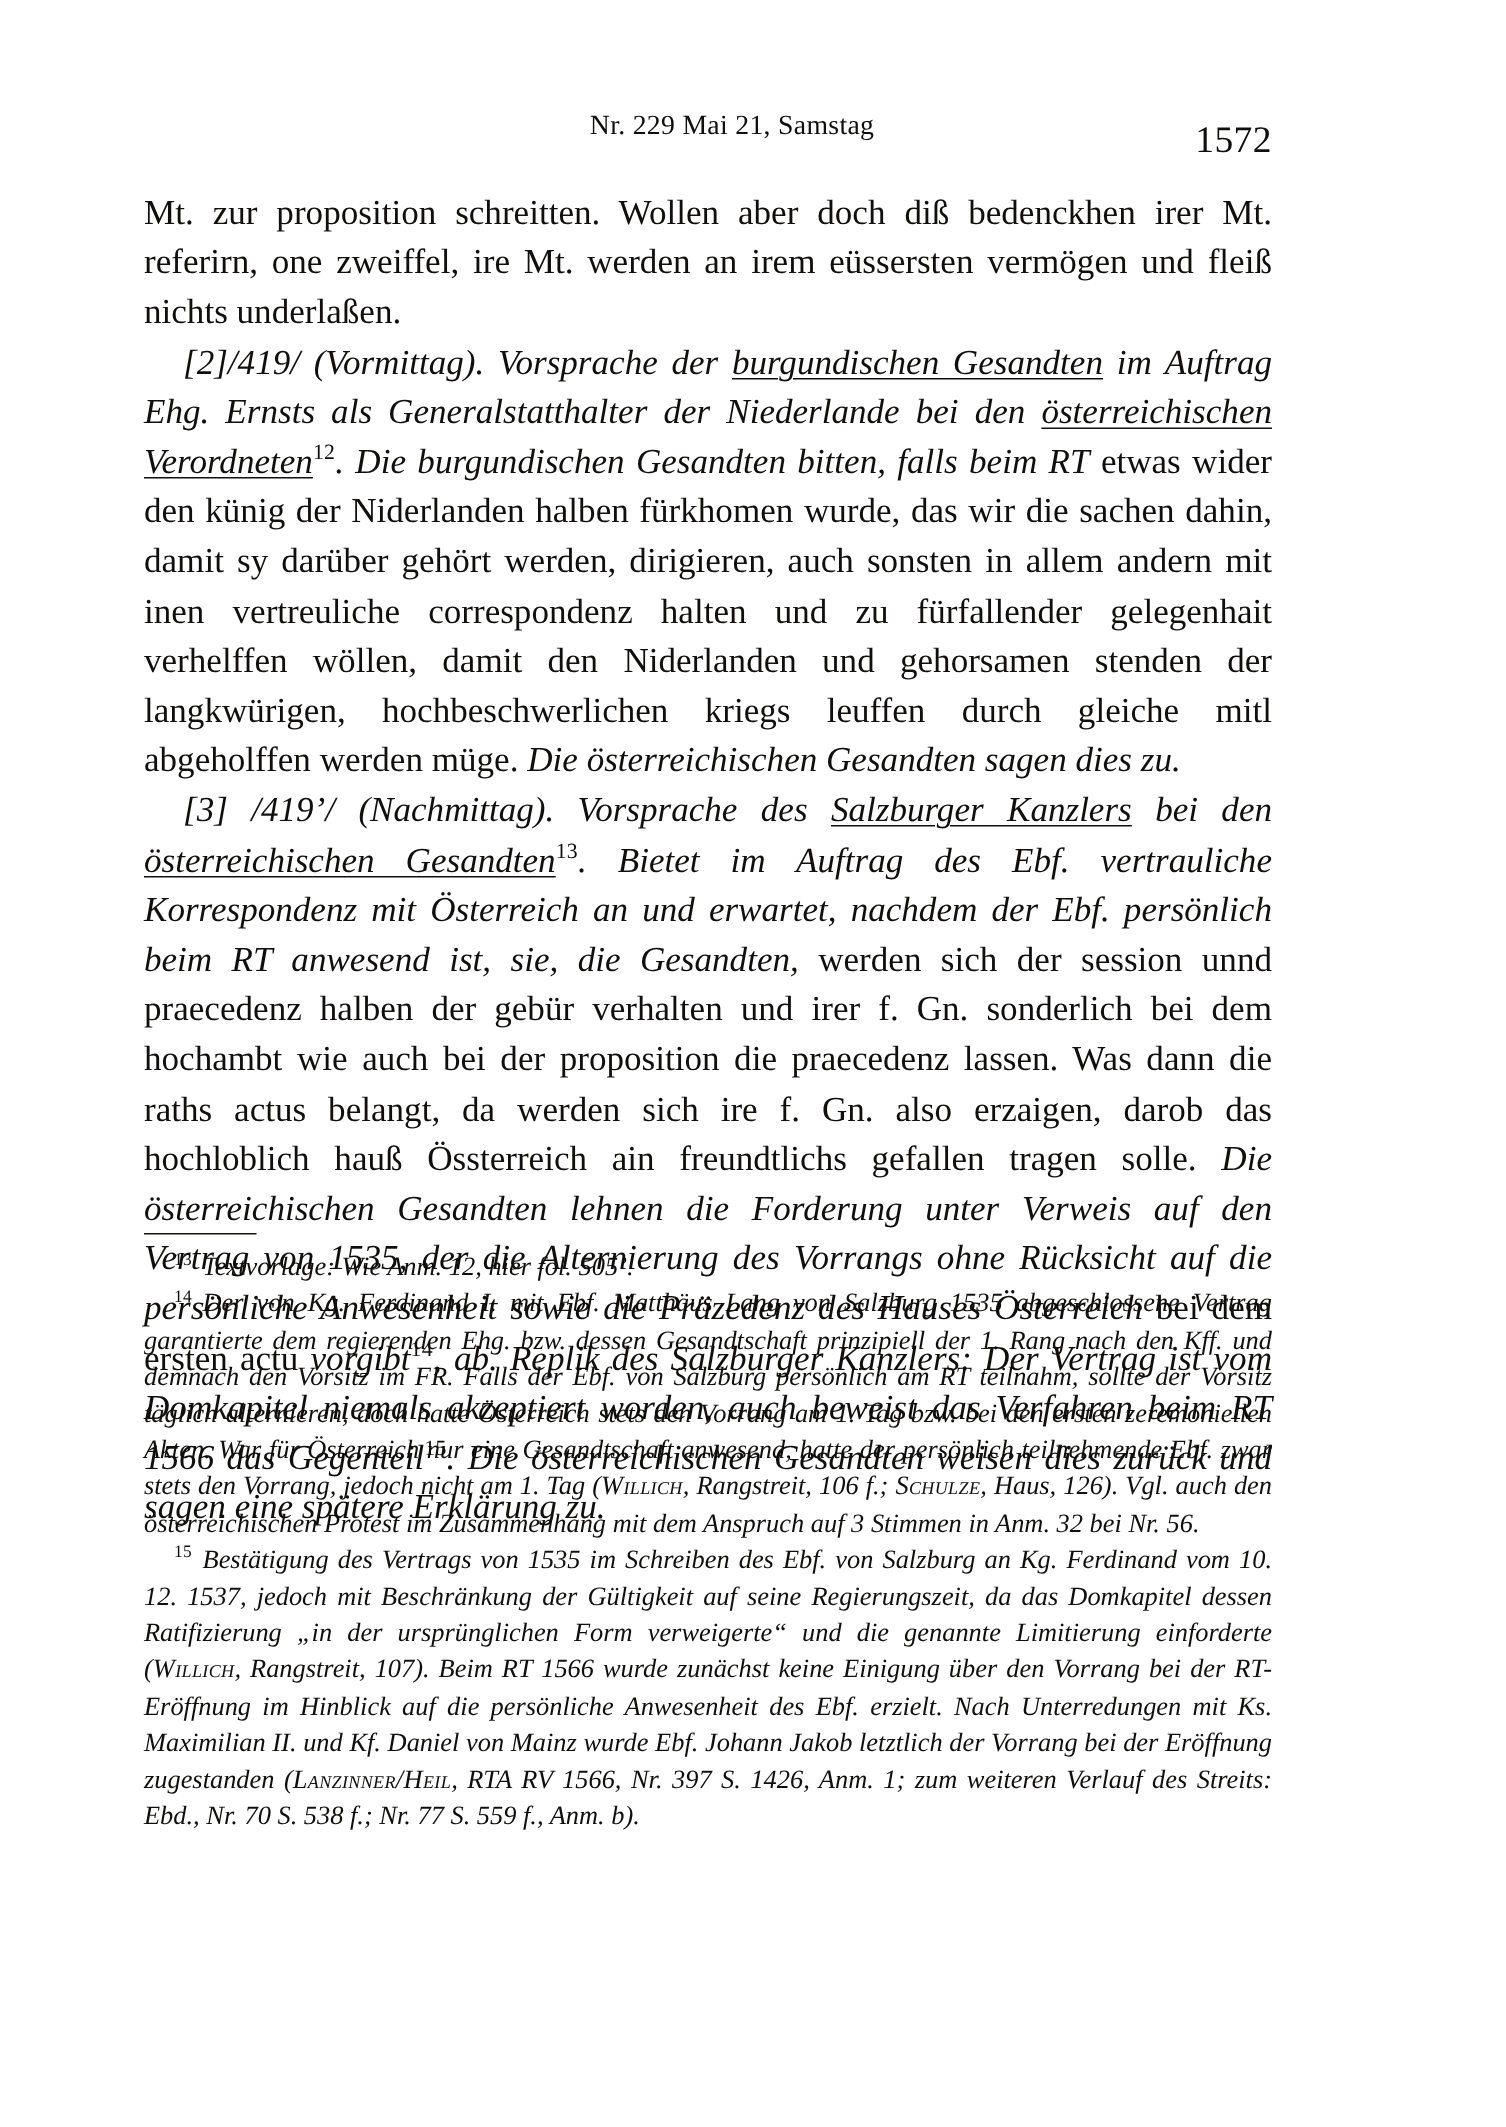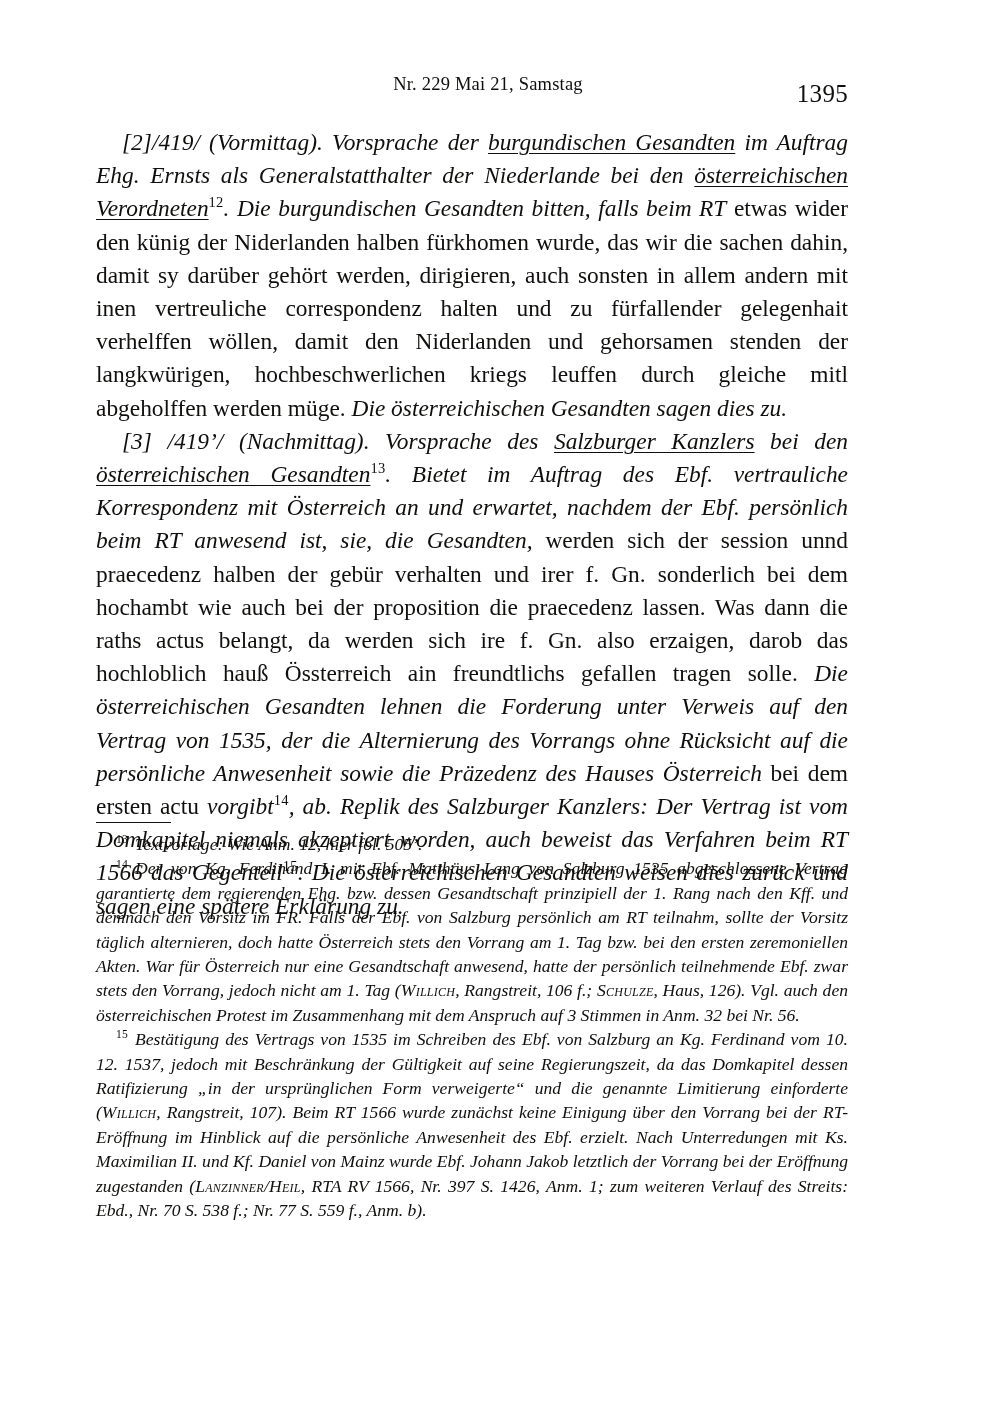--- a/index.html
+++ b/index.html
@@ -120,23 +120,24 @@
 </style>
 </head>
 <body>
 
 <div class="page">
 
   <div class="textblock">
 
     <div class="runhead">
       <span class="runhead-title">Nr. 229 Mai 21, Samstag</span>
-      <span class="runhead-folio">1395</span>
+      <span class="runhead-folio">1572</span>
     </div>
 
+    <p class="body-para"><span>Mt. zur proposition schreitten. Wollen aber doch diß bedenckhen irer Mt. referirn, one zweiffel, ire Mt. werden an irem eüssersten vermögen und fleiß nichts underlaßen.</span></p>
 
     <p class="body-para indent"><span class="it">[2]</span><span class="it">/419/ (Vormittag). Vorsprache der </span><span class="it ul">burgundischen Gesandten</span><span class="it"> im Auftrag Ehg. Ernsts als Generalstatthalter der Niederlande bei den </span><span class="it ul">österreichischen Verordneten</span><sup>12</sup><span class="it">. </span><span class="it">Die burgundischen Gesandten bitten, falls beim RT</span><span class="ro"> etwas wider den künig der Niderlanden halben fürkhomen wurde, das wir die sachen dahin, damit sy darüber gehört werden, dirigieren, auch sonsten in allem andern mit inen vertreuliche correspondenz halten und zu fürfallender gelegenhait verhelffen wöllen, damit den Niderlanden und gehorsamen stenden der langkwürigen, hochbeschwerlichen kriegs leuffen durch gleiche mitl abgeholffen werden müge. </span><span class="it">Die österreichischen Gesandten sagen dies zu.</span></p>
 
     <p class="body-para indent"><span class="it">[3]</span><span class="it"> /419’/ (Nachmittag). Vorsprache des </span><span class="it ul">Salzburger Kanzlers</span><span class="it"> bei den </span><span class="it ul">österreichischen Gesandten</span><sup>13</sup><span class="it">. Bietet im Auftrag des Ebf. vertrauliche Korrespondenz mit Österreich an und erwartet, nachdem der Ebf. persönlich beim RT anwesend ist, sie, die Gesandten,</span><span class="ro"> werden sich der session unnd praecedenz halben der gebür verhalten und irer f. Gn. sonderlich bei dem hochambt wie auch bei der proposition die praecedenz lassen. Was dann die raths actus belangt, da werden sich ire f. Gn. also erzaigen, darob das hochloblich hauß Össterreich ain freundtlichs gefallen tragen solle. </span><span class="it">Die österreichischen Gesandten lehnen die Forderung unter Verweis auf den Vertrag von 1535, der die Alternierung des Vorrangs ohne Rücksicht auf die persönliche Anwesenheit sowie die Präzedenz des Hauses Österreich</span><span class="ro"> bei dem ersten actu </span><span class="it">vorgibt</span><sup>14</sup><span class="it">, ab. Replik des Salzburger Kanzlers: Der Vertrag ist vom Domkapitel niemals akzeptiert worden, auch beweist das Verfahren beim RT 1566 das Gegenteil</span><sup>15</sup><span class="it">. Die österreichischen Gesandten weisen dies zurück und sagen eine spätere Erklärung zu.</span></p>
 
   </div>
 
   <div class="fn-area">
     <div class="fn-rule"></div>
 

